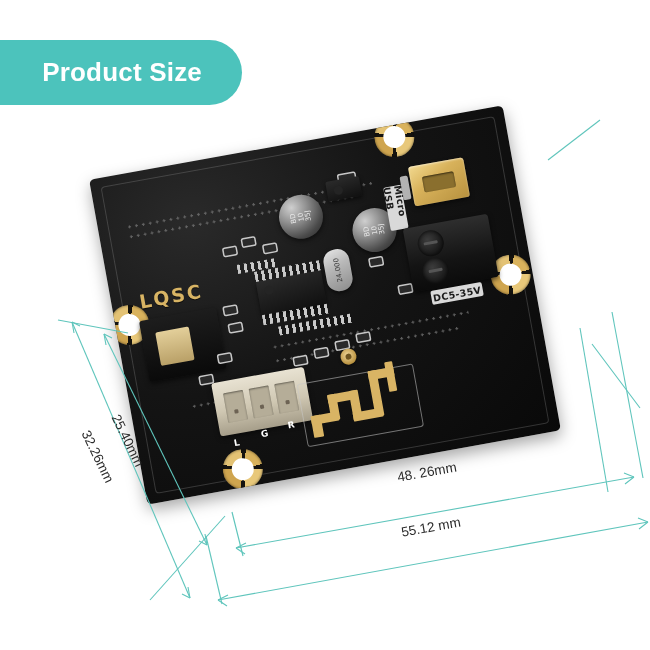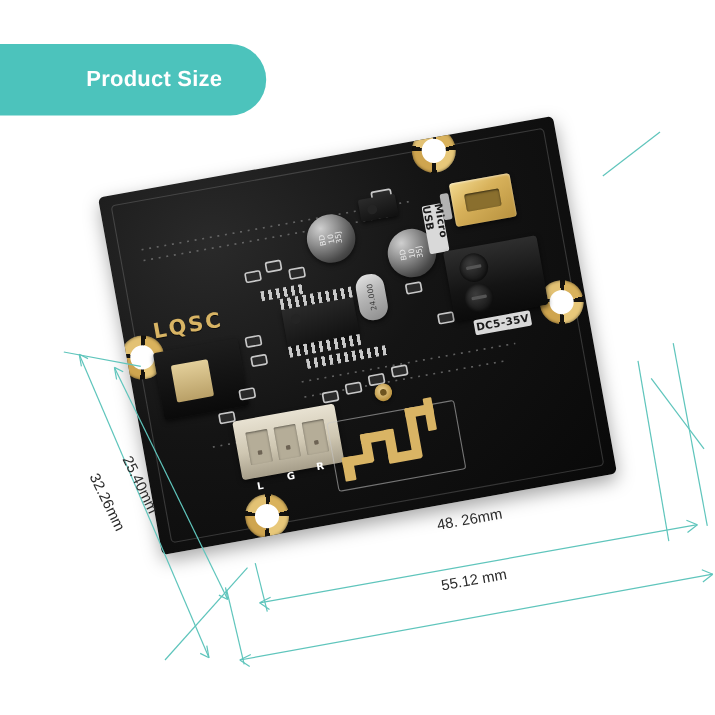--- a/index.html
+++ b/index.html
@@ -15,21 +15,21 @@
   
   .banner{
     position:absolute;left:-30px;top:40px;
     width:272px;height:65px;
     background:#4cc3bc;
     border-radius:34px;
     display:flex;align-items:center;justify-content:flex-end;
     box-sizing:border-box;padding-right:40px;
   }
   .banner-text{
-    color:#ffffff;font-size:20px;font-weight:bold;
+    color:#ffffff;font-size:26px;font-weight:bold;
     letter-spacing:0.2px;white-space:nowrap;
   }
 
   
   .dims{position:absolute;left:0;top:0;width:650px;height:650px;pointer-events:none;}
   .dimlabel{
     position:absolute;
     color:#2b2b2b;
     font-size:13.5px;
     white-space:nowrap;

